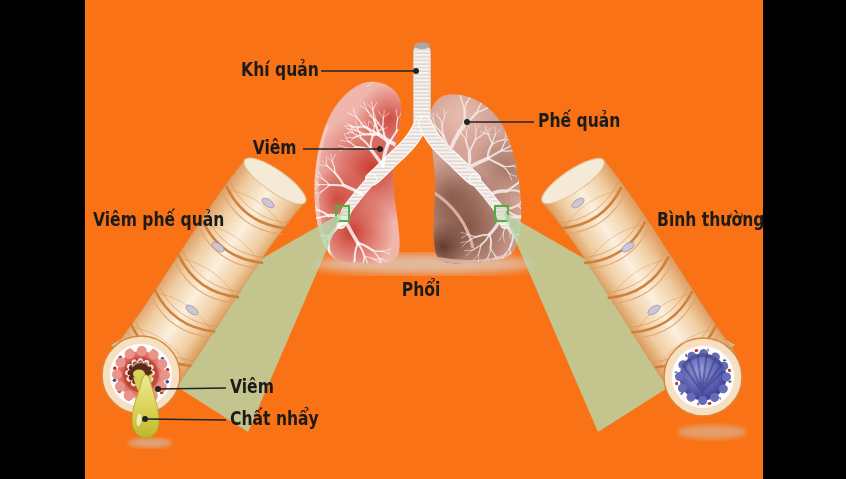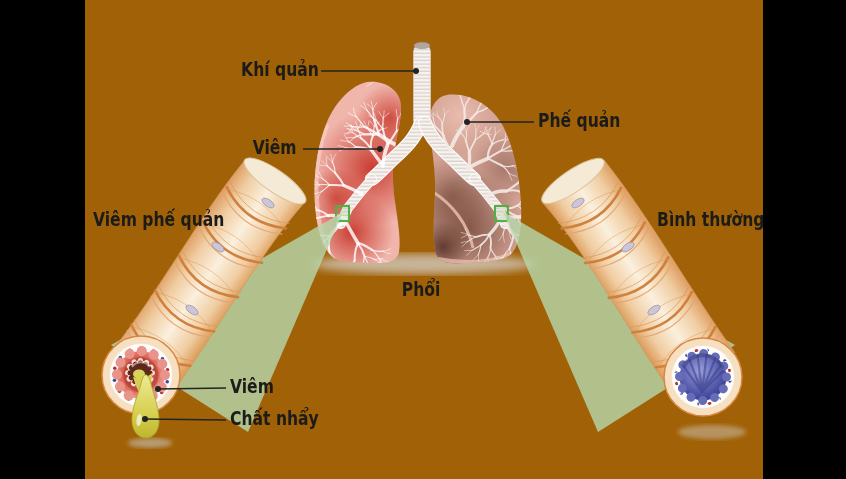--- a/index.html
+++ b/index.html
@@ -1,16 +1,16 @@
 <!DOCTYPE html>
 <html><head>
 <meta charset="utf-8">
 <style>
   html,body{margin:0;padding:0;background:#ffffff;}
-  .stage{position:relative;width:846px;height:479px;overflow:hidden;background:#a16207;
+  .stage{position:relative;width:846px;height:479px;overflow:hidden;background:#f97316;
          font-family:"DejaVu Sans","Liberation Sans",sans-serif;}
   .sidebar{position:absolute;top:0;height:479px;background:#000;}
   .sidebar.left{left:0;width:85px;}
   .sidebar.right{left:763px;width:83px;}
   .scene{position:absolute;left:0;top:0;width:846px;height:479px;}
   .lbl{position:absolute;font-weight:700;font-size:19px;line-height:1.25;color:#1b1b19;
        white-space:nowrap;transform:scaleX(0.82);letter-spacing:0px;}
   .lbl.r{transform-origin:right center;text-align:right;}
   .lbl.l{transform-origin:left center;}
   .lbl.c{transform:translateX(-50%) scaleX(0.82);}

